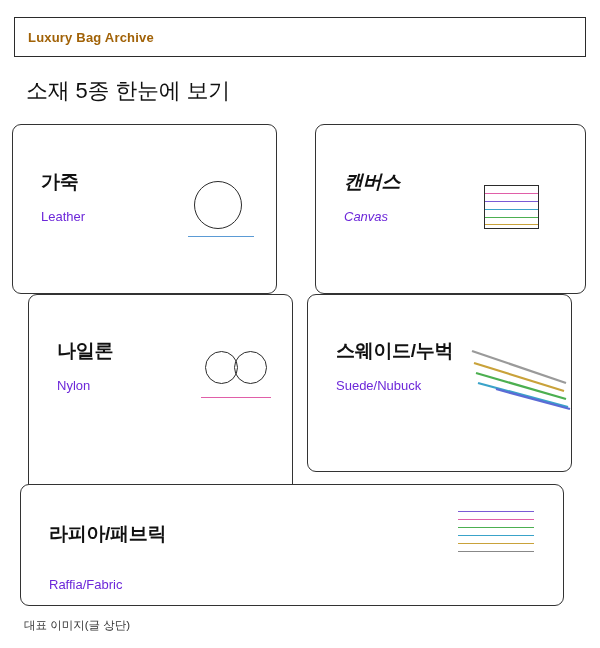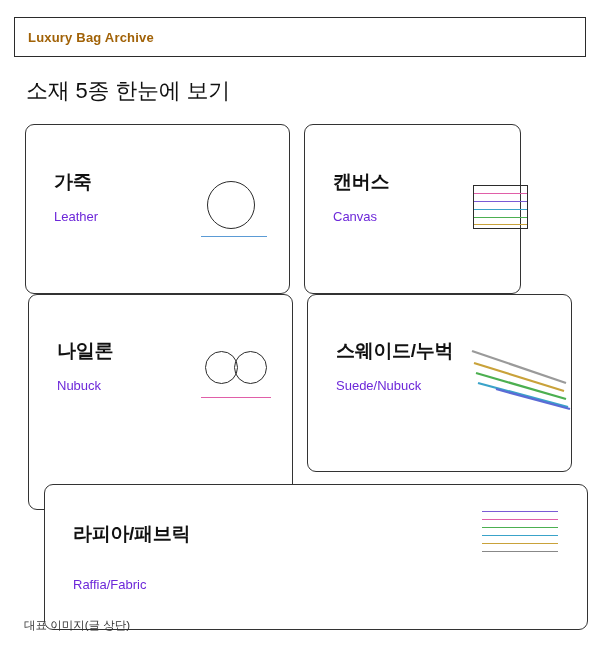--- a/index.html
+++ b/index.html
@@ -68,25 +68,25 @@
   .card-en {
     position: absolute;
     left: 28px;
     font-size: 13px;
     font-weight: normal;
     color: #6d28d9;
     white-space: nowrap;
   }
 
   
-  #card-leather { left: 25px;  top: 124px; width: 265px; height: 170px; }
-  #card-canvas  { left: 304px; top: 124px; width: 217px; height: 170px; }
+  #card-leather { left: 12px;  top: 124px; width: 265px; height: 170px; }
+  #card-canvas  { left: 315px; top: 124px; width: 271px; height: 170px; font-style: italic; }
   #card-nylon   { left: 28px;  top: 294px; width: 265px; height: 216px; }
   #card-suede   { left: 307px; top: 294px; width: 265px; height: 178px; }
-  #card-raffia  { left: 44px;  top: 484px; width: 544px; height: 146px; text-decoration: underline; }
+  #card-raffia  { left: 20px;  top: 484px; width: 544px; height: 122px; text-decoration: underline; }
 
   #card-leather .card-ko { top: 44px; }
   #card-leather .card-en { top: 84px; }
   #card-canvas  .card-ko { top: 44px; }
   #card-canvas  .card-en { top: 84px; }
   #card-nylon   .card-ko { top: 43px; }
   #card-nylon   .card-en { top: 83px; }
   #card-suede   .card-ko { top: 43px; }
   #card-suede   .card-en { top: 83px; }
   #card-raffia  .card-ko { top: 36px; }
@@ -200,21 +200,21 @@
       <span style="top:15px; border-top:1.4px solid #7a5bd5;"></span>
       <span style="top:23px; border-top:1.4px solid #3aa3c9;"></span>
       <span style="top:31px; border-top:1.4px solid #4caf50;"></span>
       <span style="top:38px; border-top:1.4px solid #c9a23a;"></span>
     </div>
   </div>
 </div>
 
 <div class="card" id="card-nylon">
   <div class="card-ko">나일론</div>
-  <div class="card-en">Nubuck</div>
+  <div class="card-en">Nylon</div>
   <div class="thumb" id="thumb-nylon">
     <div class="circle-small left"></div>
     <div class="circle-small right"></div>
     <div class="underline-pink"></div>
   </div>
 </div>
 
 <div class="card" id="card-suede">
   <div class="card-ko">스웨이드/누벅</div>
   <div class="card-en">Suede/Nubuck</div>

